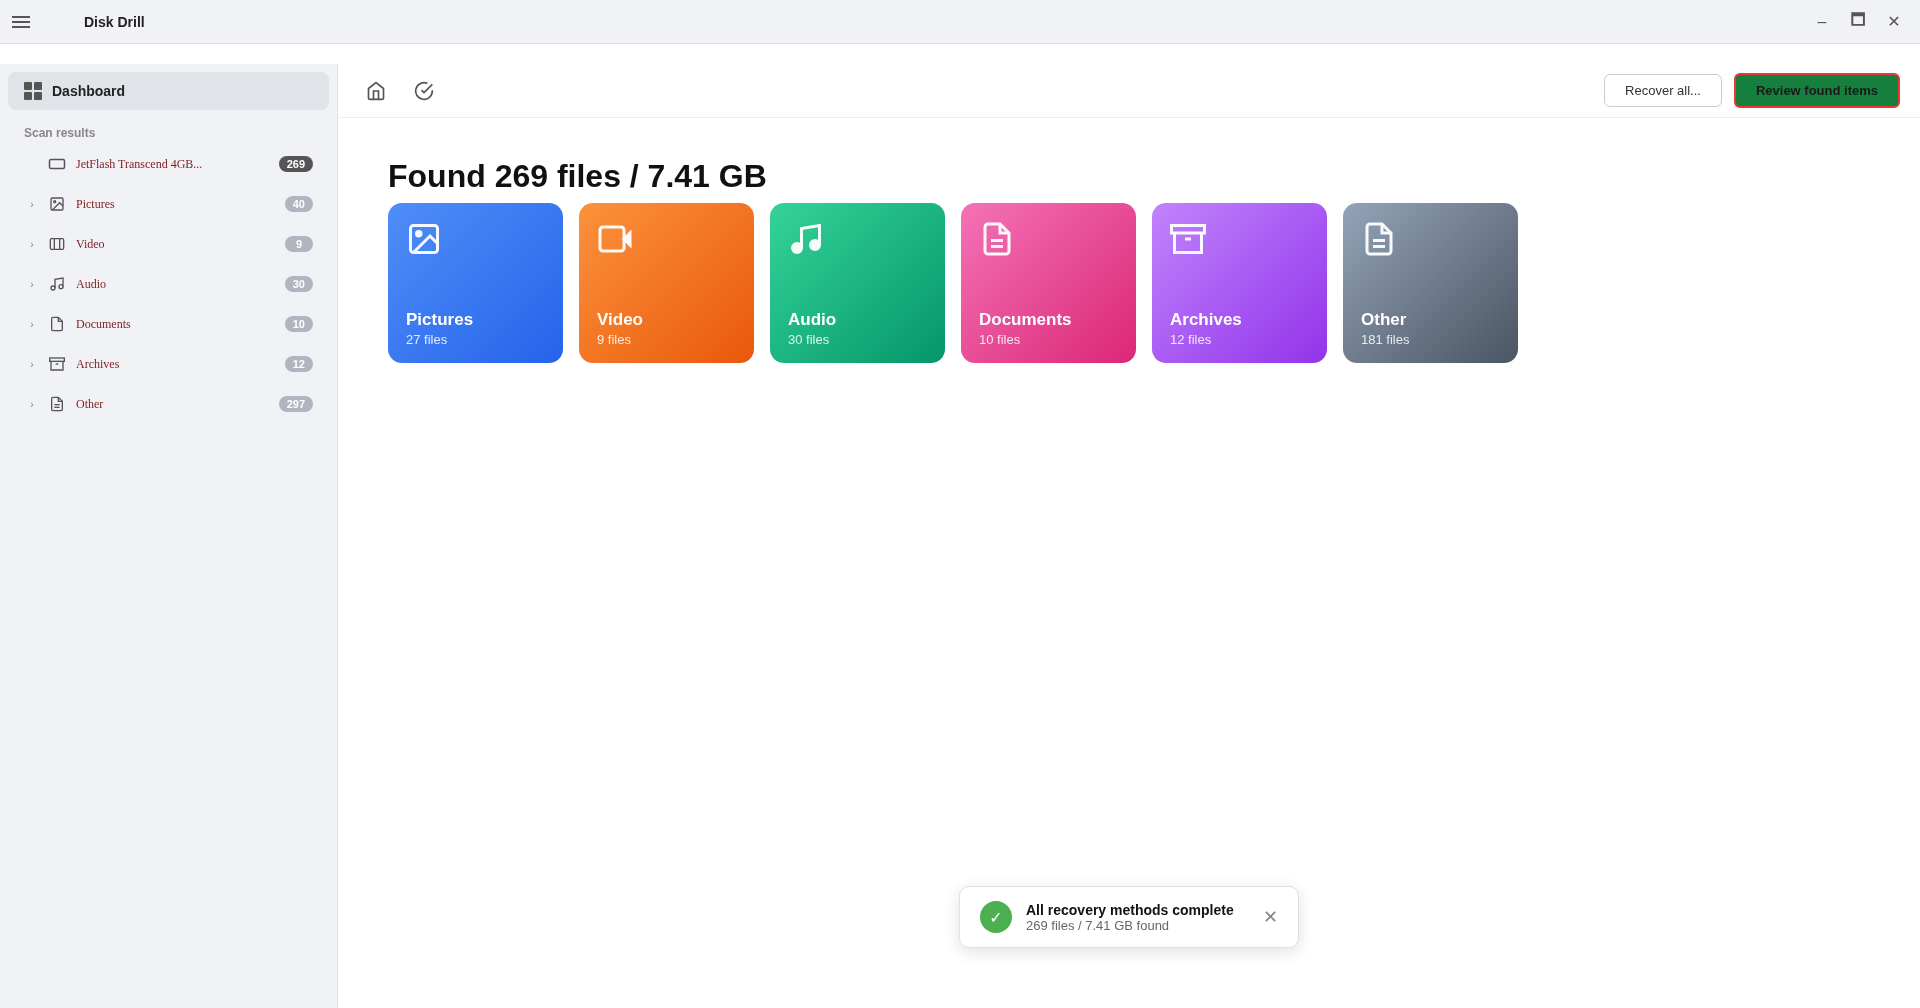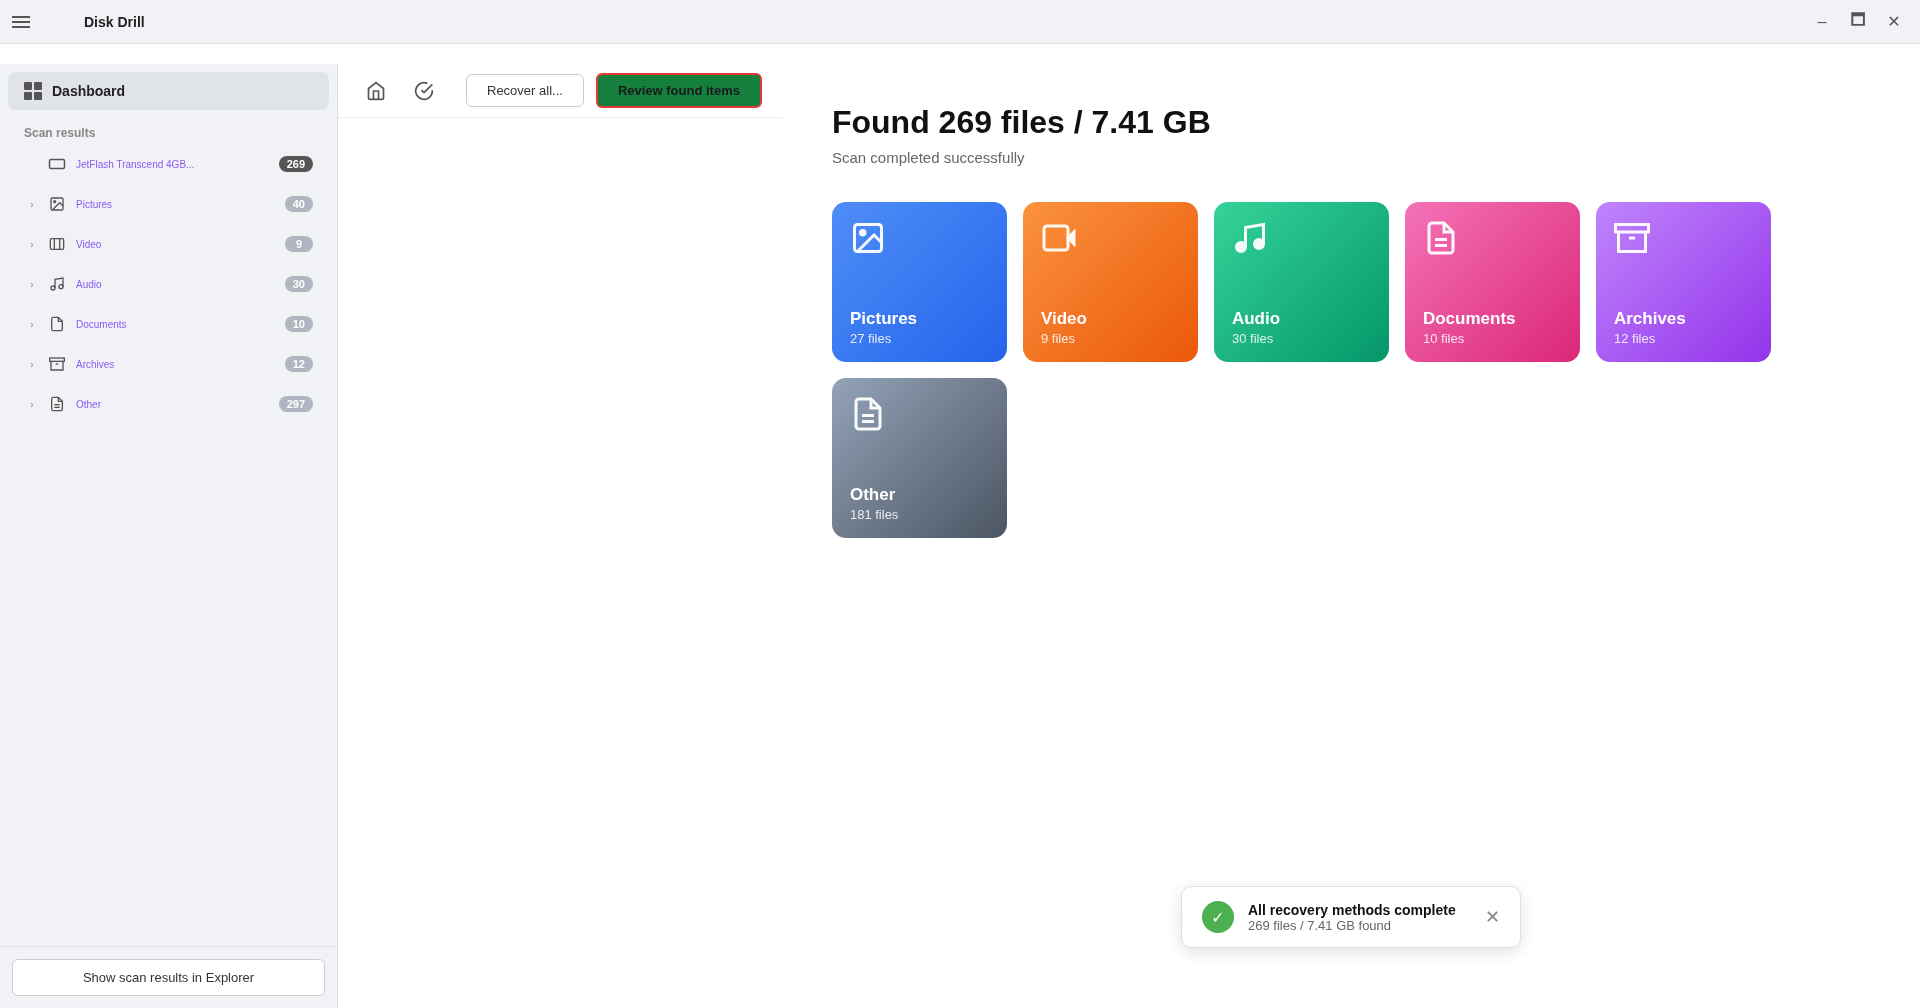--- a/index.html
+++ b/index.html
@@ -19,28 +19,28 @@
     
     .sidebar { width: 338px; background: #f0f2f5; border-right: 1px solid #dde0e6; display: flex; flex-direction: column; flex-shrink: 0; }
     .sidebar-dashboard { display: flex; align-items: center; gap: 10px; padding: 10px 16px; margin: 8px; border-radius: 8px; background: #e0e3e8; cursor: pointer; }
     .sidebar-dashboard-icon { display: grid; grid-template-columns: 1fr 1fr; gap: 2px; width: 18px; height: 18px; }
     .sidebar-dashboard-icon span { display: block; background: #555; border-radius: 1px; }
     .sidebar-dashboard-label { font-size: 14px; font-weight: 600; color: #222; }
     .sidebar-section-label { font-size: 12px; font-weight: 600; color: #888; padding: 8px 24px 4px; text-transform: none; }
     .sidebar-item { display: flex; align-items: center; padding: 8px 16px; cursor: pointer; border-radius: 6px; margin: 1px 8px; }
     .sidebar-chevron { width: 16px; height: 16px; display: flex; align-items: center; justify-content: center; color: #888; font-size: 10px; margin-right: 6px; flex-shrink: 0; }
     .sidebar-item-icon { width: 22px; height: 22px; display: flex; align-items: center; justify-content: center; margin-right: 8px; flex-shrink: 0; }
-    .sidebar-item-label { font-size: 10px; color: #8b5cf6; flex: 1; }
+    .sidebar-item-label { font-size: 12px; color: #7f1d1d; flex: 1; font-family: Liberation Serif, serif; }
     .sidebar-item-badge { background: #b0b5bf; color: #fff; font-size: 11px; font-weight: 600; border-radius: 10px; padding: 2px 8px; min-width: 28px; text-align: center; }
     .sidebar-item-badge.highlighted { background: #555; }
     .sidebar-footer { margin-top: auto; padding: 12px; border-top: 1px solid #dde0e6; }
     .sidebar-footer-btn { width: 100%; padding: 10px; border: 1px solid #ccc; background: #fff; border-radius: 6px; font-size: 13px; color: #333; cursor: pointer; }
 
     
-    .main { flex: 1; display: flex; overflow: hidden; }
+    .main { flex: 1; display: flex; flex-direction: column; overflow: hidden; }
     .toolbar { display: flex; align-items: center; padding: 8px 20px; border-bottom: 1px solid #eee; height: 54px; gap: 12px; flex-shrink: 0; }
     .toolbar-icon-btn { width: 36px; height: 36px; border: none; background: transparent; cursor: pointer; border-radius: 6px; display: flex; align-items: center; justify-content: center; color: #555; font-size: 18px; }
     .toolbar-spacer { flex: 1; }
     .toolbar-recover-btn { padding: 8px 20px; border: 1px solid #ccc; background: #fff; border-radius: 6px; font-size: 13px; color: #333; cursor: pointer; }
     .toolbar-review-btn { padding: 8px 20px; border: 2px solid #e53935; background: #15803d; border-radius: 6px; font-size: 13px; font-weight: 600; color: #1a1a1a; cursor: pointer; }
 
     .content { flex: 1; padding: 40px 50px; position: relative; overflow-y: auto; }
     .content-title { font-size: 32px; font-weight: 700; color: #111; margin-bottom: 8px; }
     .content-subtitle { font-size: 15px; color: #666; margin-bottom: 36px; }
 
@@ -174,23 +174,20 @@
           <path d="M14 2H6a2 2 0 0 0-2 2v16a2 2 0 0 0 2 2h12a2 2 0 0 0 2-2V8z"></path>
             <polyline points="14 2 14 8 20 8"></polyline>
             <line x1="16" y1="13" x2="8" y2="13"></line>
             <line x1="16" y1="17" x2="8" y2="17"></line>
         </svg>
       </div>
       <span class="sidebar-item-label">Other</span>
       <span class="sidebar-item-badge">297</span>
     </div>
 
-    <div class="sidebar-footer">
-      <button class="sidebar-footer-btn">Show scan results in Explorer</button>
-    </div>
   </div>
 
   <div class="main">
 
     <div class="toolbar">
       <button class="toolbar-icon-btn">
         <svg width="20" height="20" viewBox="0 0 24 24" fill="none" stroke="#555" stroke-width="2">
           <path d="M3 9l9-7 9 7v11a2 2 0 0 1-2 2H5a2 2 0 0 1-2-2z"></path>
             <polyline points="9 22 9 12 15 12 15 22"></polyline>
         </svg>
@@ -201,21 +198,20 @@
             <polyline points="22 4 12 14.01 9 11.01"></polyline>
         </svg>
       </button>
       <div class="toolbar-spacer"></div>
       <button class="toolbar-recover-btn">Recover all...</button>
       <button class="toolbar-review-btn">Review found items</button>
     </div>
 
     <div class="content">
       <div class="content-title">Found 269 files / 7.41 GB</div>
-      <div class="content-subtitle">Scan completed successfully</div>
 
       <div class="category-cards">
 
         <div class="category-card" style="background: linear-gradient(135deg, #4f8ef7, #2563eb);">
           <div class="card-icon">
             <svg width="36" height="36" viewBox="0 0 24 24" fill="none" stroke="white" stroke-width="2">
               <rect x="3" y="3" width="18" height="18" rx="2"></rect>
                 <circle cx="8.5" cy="8.5" r="1.5" fill="white"></circle>
                 <polyline points="21 15 16 10 5 21"></polyline>
             </svg>

